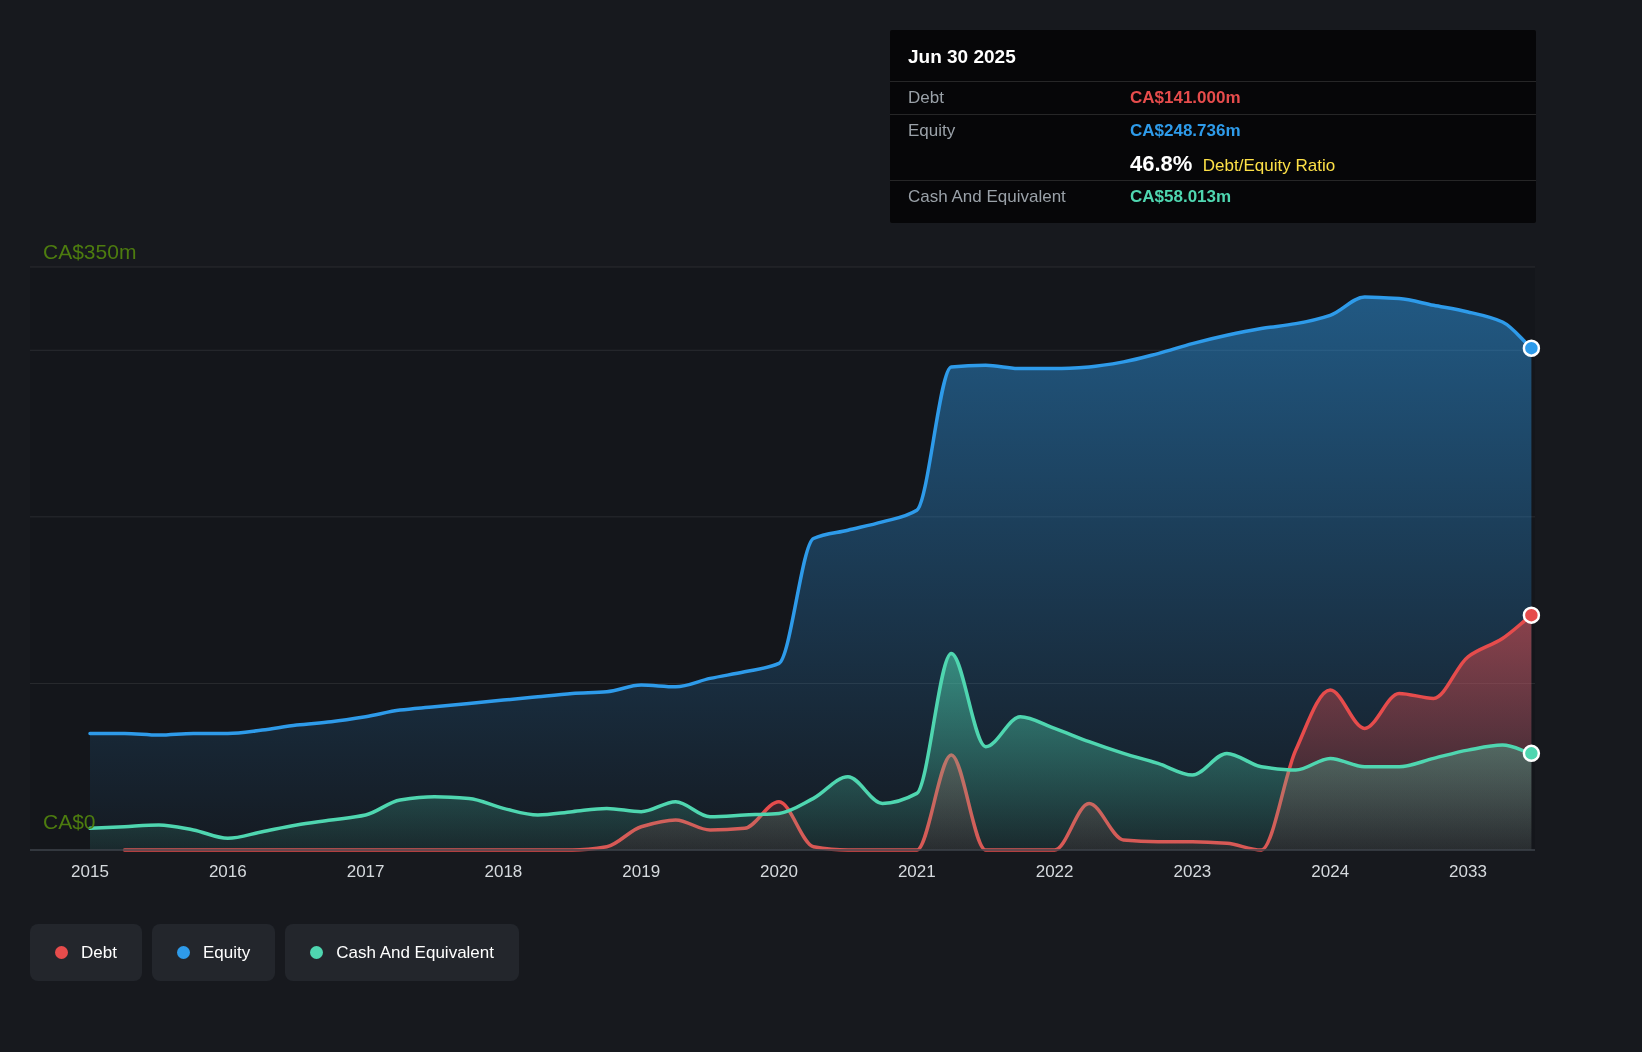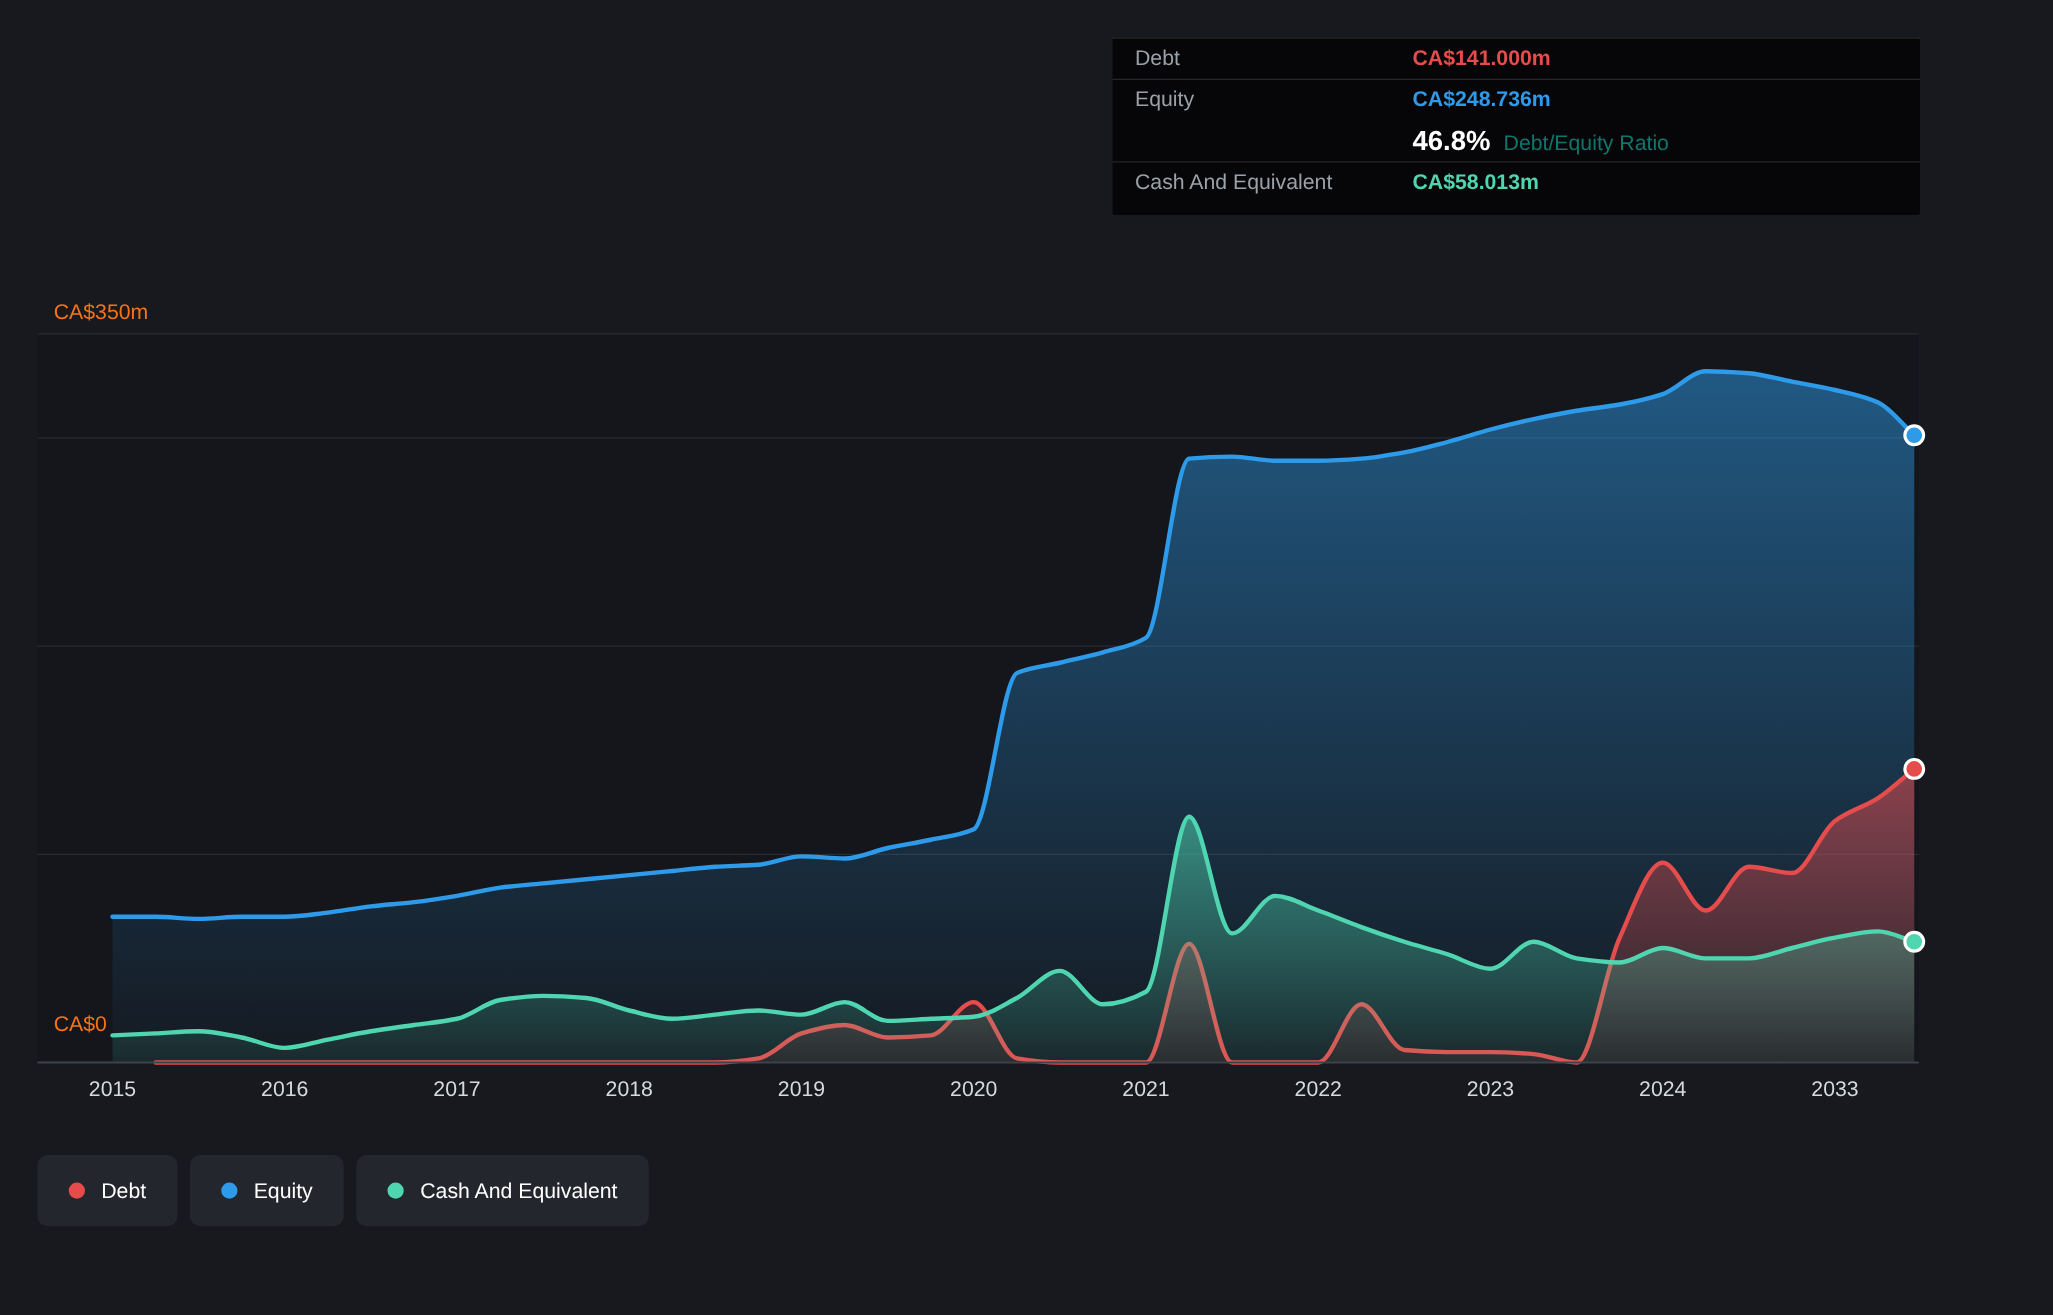--- a/index.html
+++ b/index.html
@@ -4,41 +4,41 @@
 <style>
   * { margin:0; padding:0; box-sizing:border-box; }
   html,body { background:#17191e; }
   body {
     width:1642px; height:1052px; position:relative; overflow:hidden;
     font-family:"Liberation Sans","DejaVu Sans",sans-serif;
   }
   .stage { position:relative; width:1642px; height:1052px; }
   svg.chart { position:absolute; left:0; top:0; }
 
-  .axis-label { position:absolute; color:#f97316; font-size:17px; }
+  .axis-label { position:absolute; color:#4d7c0f; font-size:21px; }
   #label-top  { left:43px; top:240px; }
   #label-zero { left:43px; top:810px; }
 
   #x-ticks { position:absolute; top:862px; left:0; width:100%; height:26px; }
   .x-tick { position:absolute; transform:translateX(-50%); color:#d6dade; font-size:17px; }
 
   .tooltip {
     position:absolute; left:890px; top:30px; width:646px;
     background:#060608; border-radius:2px; padding-bottom:10px;
   }
   .tt-title { font-size:19px; font-weight:700; color:#ffffff; padding:16px 18px 13px 18px; }
   .tt-row {
     display:grid; grid-template-columns:222px 1fr; align-items:center;
     height:33px; padding:0 18px; border-top:1px solid rgba(255,255,255,0.13);
   }
   .tt-row.no-border { border-top:none; }
   .tt-label { color:#9aa1a8; font-size:17px; }
   .tt-value { font-size:17px; font-weight:700; }
   .tt-ratio-pct { color:#ffffff; font-size:22px; font-weight:700; }
-  .tt-ratio-text { color:#0f766e; font-size:17px; font-weight:400; margin-left:6px; }
+  .tt-ratio-text { color:#fde047; font-size:17px; font-weight:400; margin-left:6px; }
 
   #legend { position:absolute; left:30px; top:924px; display:flex; gap:10px; }
   .legend-pill {
     display:inline-flex; align-items:center; gap:13px; height:57px; padding:0 25px;
     background:#23262c; border-radius:8px; cursor:pointer;
   }
   .legend-dot { width:13px; height:13px; border-radius:50%; flex:0 0 auto; }
   .legend-label { color:#ffffff; font-size:17px; }
 </style>
 </head>
@@ -89,20 +89,21 @@
       <span class="x-tick" style="left: 641.2px;">2019</span>
       <span class="x-tick" style="left: 779px;">2020</span>
       <span class="x-tick" style="left: 916.8px;">2021</span>
       <span class="x-tick" style="left: 1054.6px;">2022</span>
       <span class="x-tick" style="left: 1192.4px;">2023</span>
       <span class="x-tick" style="left: 1330.2px;">2024</span>
       <span class="x-tick" style="left: 1468px;">2033</span>
     </div>
 
   <div class="tooltip">
+    <div class="tt-title">Jun 30 2025</div>
     <div class="tt-row">
       <span class="tt-label">Debt</span>
       <span class="tt-value" style="color: rgb(230, 76, 76);">CA$141.000m</span>
     </div>
     <div class="tt-row">
       <span class="tt-label">Equity</span>
       <span class="tt-value" style="color: rgb(46, 155, 234);">CA$248.736m</span>
     </div>
     <div class="tt-row no-border">
       <span class="tt-label"></span>

